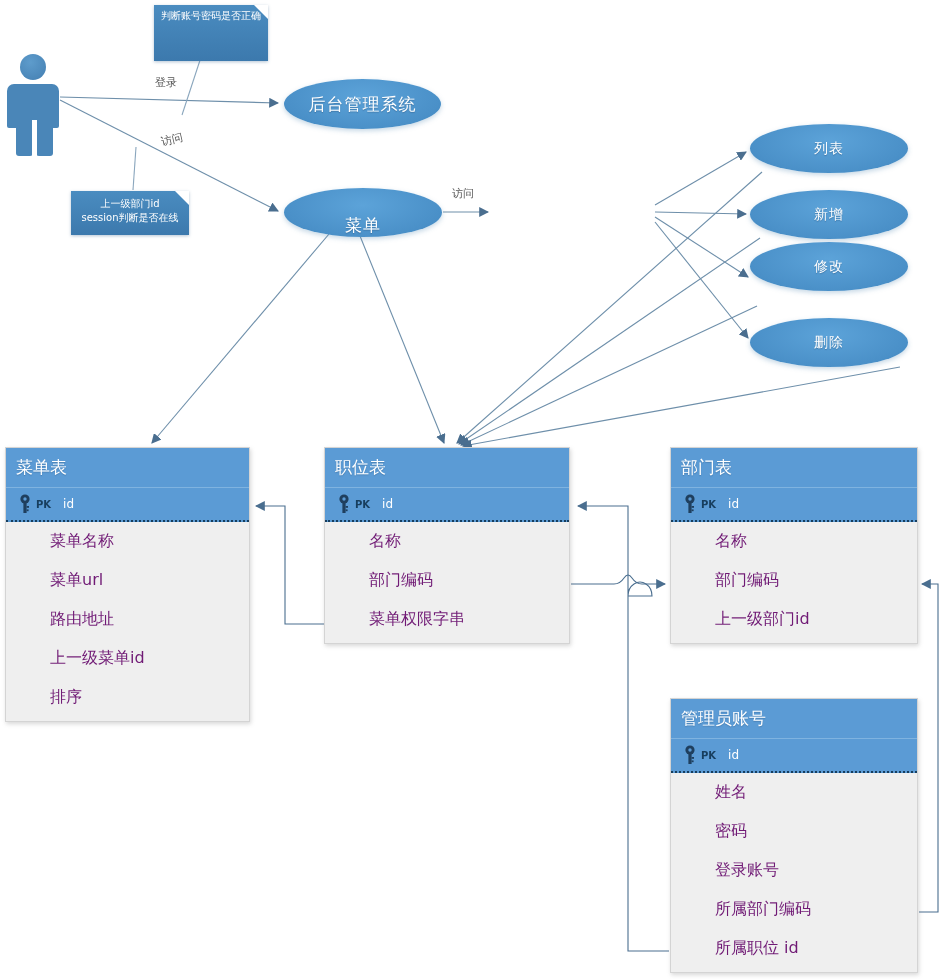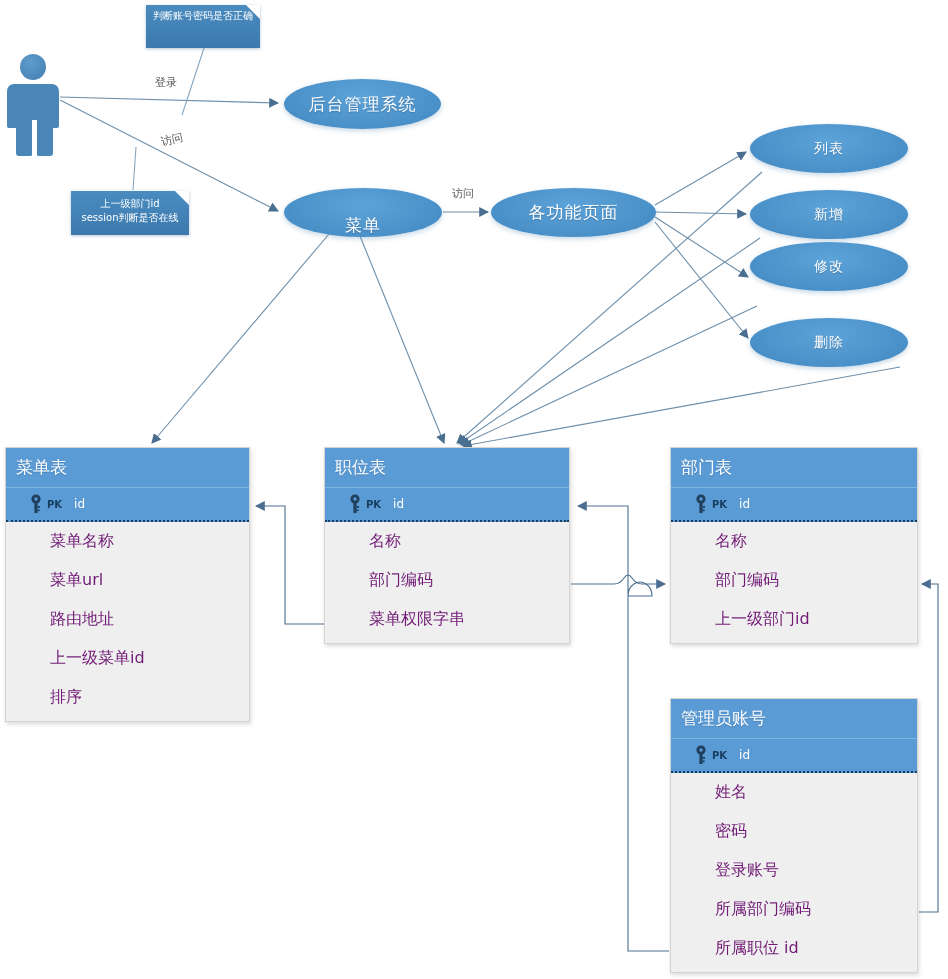--- a/index.html
+++ b/index.html
@@ -84,21 +84,21 @@
     padding-left:10px;
     border-bottom:1px solid #7FB3E0;
     box-sizing:border-box;
     text-shadow:0 1px 1px rgba(40,80,120,.35);
   }
   .table .t-pk{
     height:34px;
     background:#5B9BD5;
     color:#ffffff;
     display:flex;align-items:center;
-    padding-left:24px;
+    padding-left:13px;
     box-sizing:border-box;
     border-bottom:2px dotted #173E5E;
     position:relative;
   }
   .table .t-pk .keyicon{
     width:14px;height:20px;position:relative;margin-right:3px;flex:0 0 auto;
   }
   .table .t-pk .keyicon svg{display:block;}
   .table .t-pk .pklabel{font-size:10px;color:#173E5E;font-weight:bold;margin-right:12px;}
   .table .t-pk .pkname{font-size:12px;color:#ffffff;}
@@ -170,21 +170,21 @@
   </svg>
 
   <div id="actor">
     <div class="head"></div>
     <div class="body"></div>
     <div class="legL"></div>
     <div class="legR"></div>
     <div class="gap"></div>
   </div>
 
-  <div class="note" style="left:146px;top:5px;width:114px;height:43px;">
+  <div class="note" style="left:154px;top:5px;width:114px;height:56px;">
     <span>判断账号密码是否正确</span>
     <span class="folded"></span>
   </div>
 
   <div class="note" style="left:71px;top:191px;width:118px;height:44px;padding-top:6px;">
     <div>上一级部门id</div>
     <div>session判断是否在线</div>
     <span class="folded"></span>
   </div>
 
@@ -193,23 +193,20 @@
   <div class="edge-label" style="left:452px;top:186px;">访问</div>
 
   <div class="ellipse big" style="left:284px;top:79px;width:157px;height:50px;">
     <span>后台管理系统</span>
   </div>
 
   <div class="ellipse big" style="left:284px;top:188px;width:158px;height:49px;align-items:flex-end;">
     <span>菜单</span>
   </div>
 
-  <div class="ellipse big" style="left:491px;top:188px;width:165px;height:49px;">
-    <span>各功能页面</span>
-  </div>
 
   <div class="ellipse small" style="left:750px;top:124px;width:158px;height:49px;">
     <span>列表</span>
   </div>
 
   <div class="ellipse small" style="left:750px;top:190px;width:158px;height:49px;">
     <span>新增</span>
   </div>
 
   <div class="ellipse small" style="left:750px;top:242px;width:158px;height:49px;">

